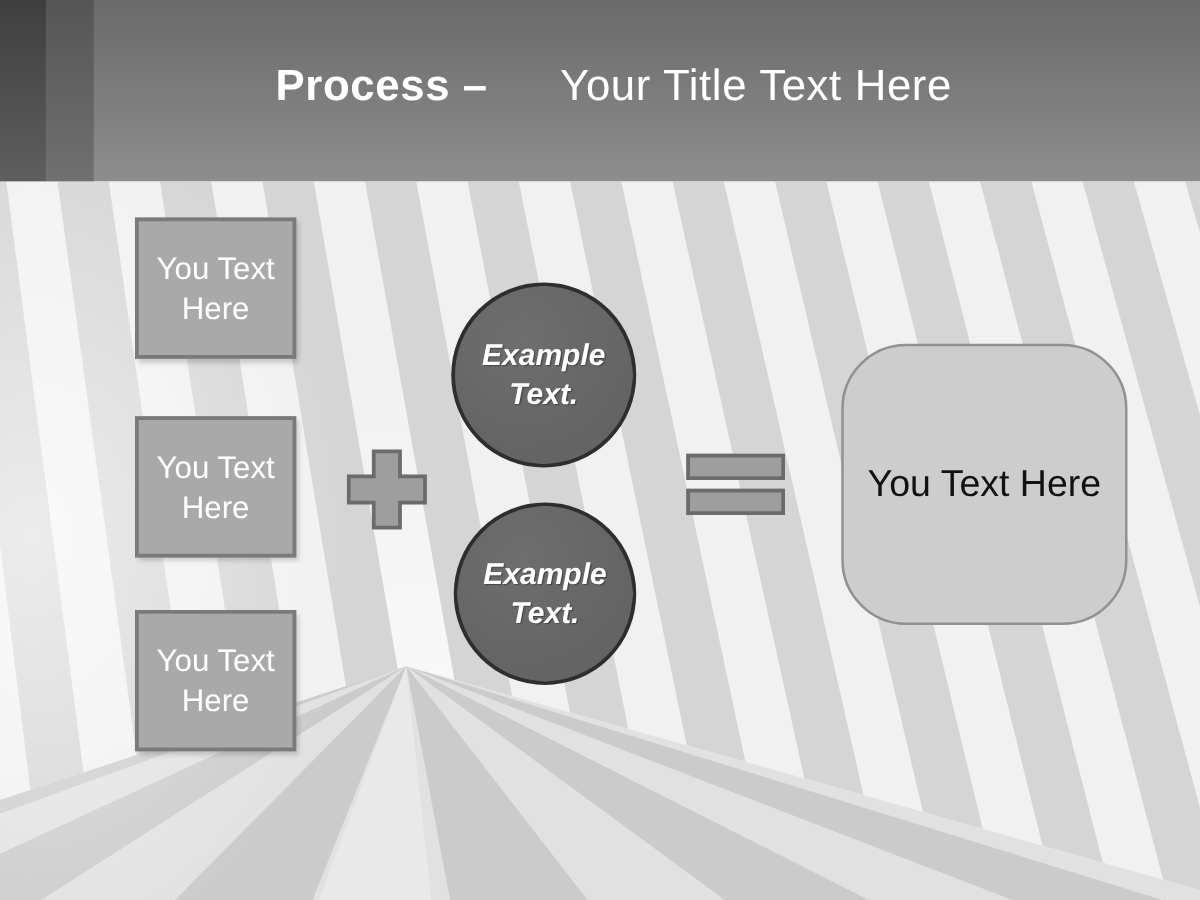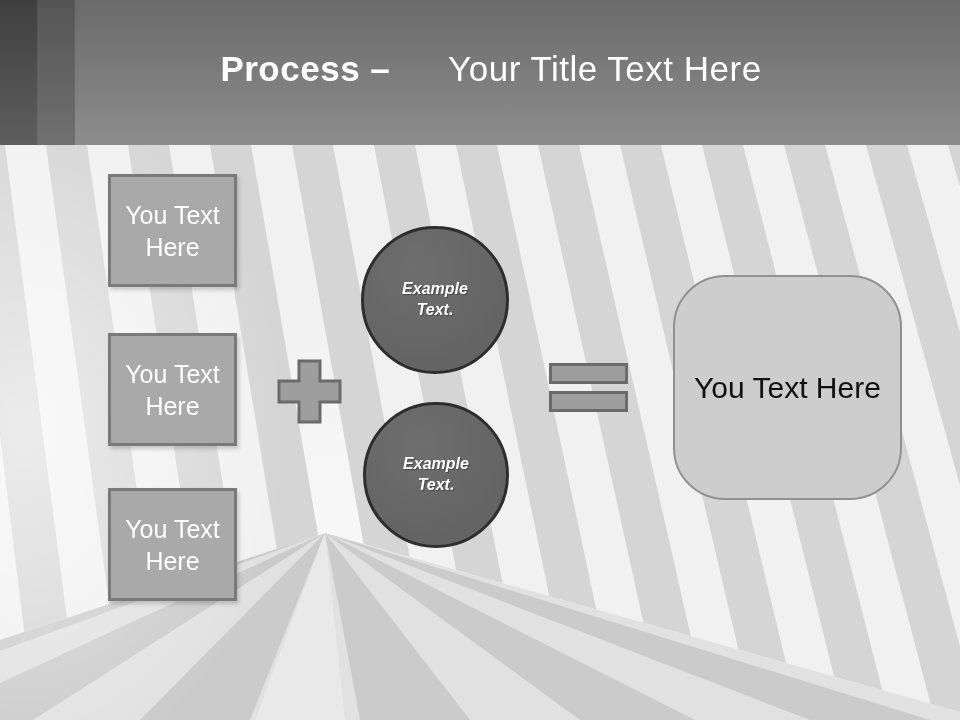--- a/index.html
+++ b/index.html
@@ -48,21 +48,21 @@
   .example-circle{
     position:absolute;z-index:2;width:146px;height:146px;border-radius:50%;
     background:radial-gradient(circle at 38% 30%, #6e6e6e, var(--circle_fill,#646464) 70%);
     border:3px solid var(--circle_border,#2e2e2e);
     box-sizing:border-box;
     display:flex;align-items:center;justify-content:center;
   }
   .circ1{left:361px;top:226px;width:148px;height:148px;}
   .circ2{left:363px;top:402px;}
   .example-circle .lbl{
-    color:#fff;font-weight:700;font-style:italic;font-size:16px;line-height:1.3;
+    color:#fff;font-weight:700;font-style:italic;font-size:24px;line-height:1.3;
     text-align:center;width:100px;text-shadow:1px 1px 1px rgba(0,0,0,.35);
   }
 
   .result-box{
     position:absolute;left:673px;top:275px;width:229px;height:225px;z-index:2;
     box-sizing:border-box;border-radius:52px;
     background:var(--result_fill,#cdcdcd);
     border:2px solid var(--result_border,#919191);
     display:flex;align-items:center;justify-content:center;
   }

